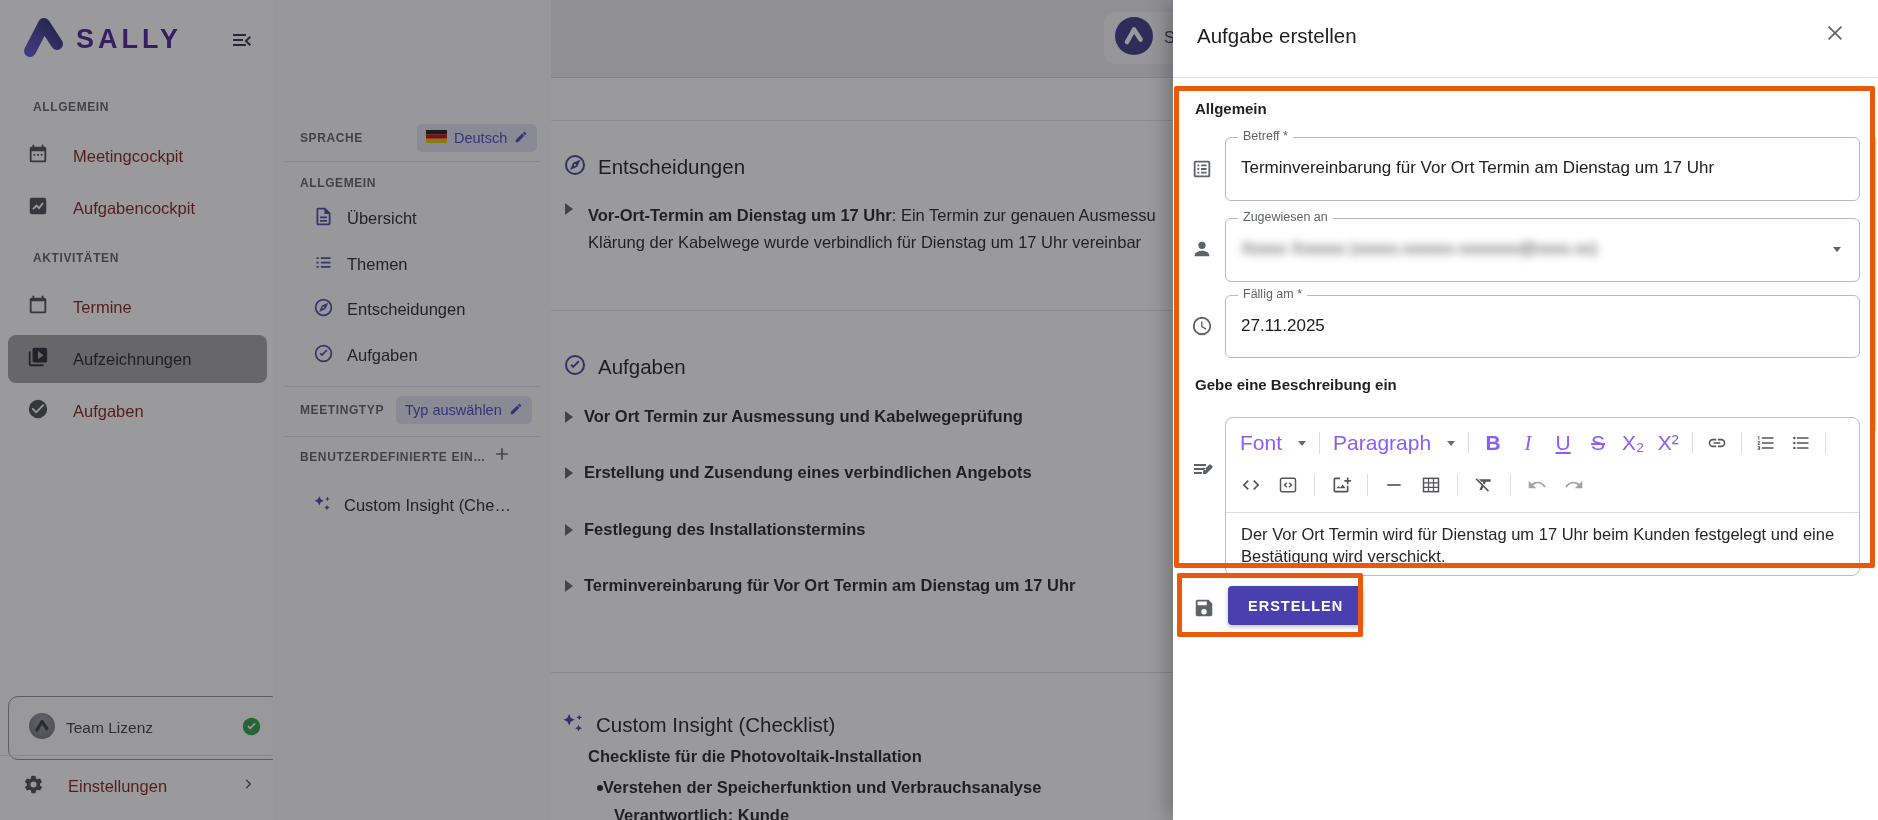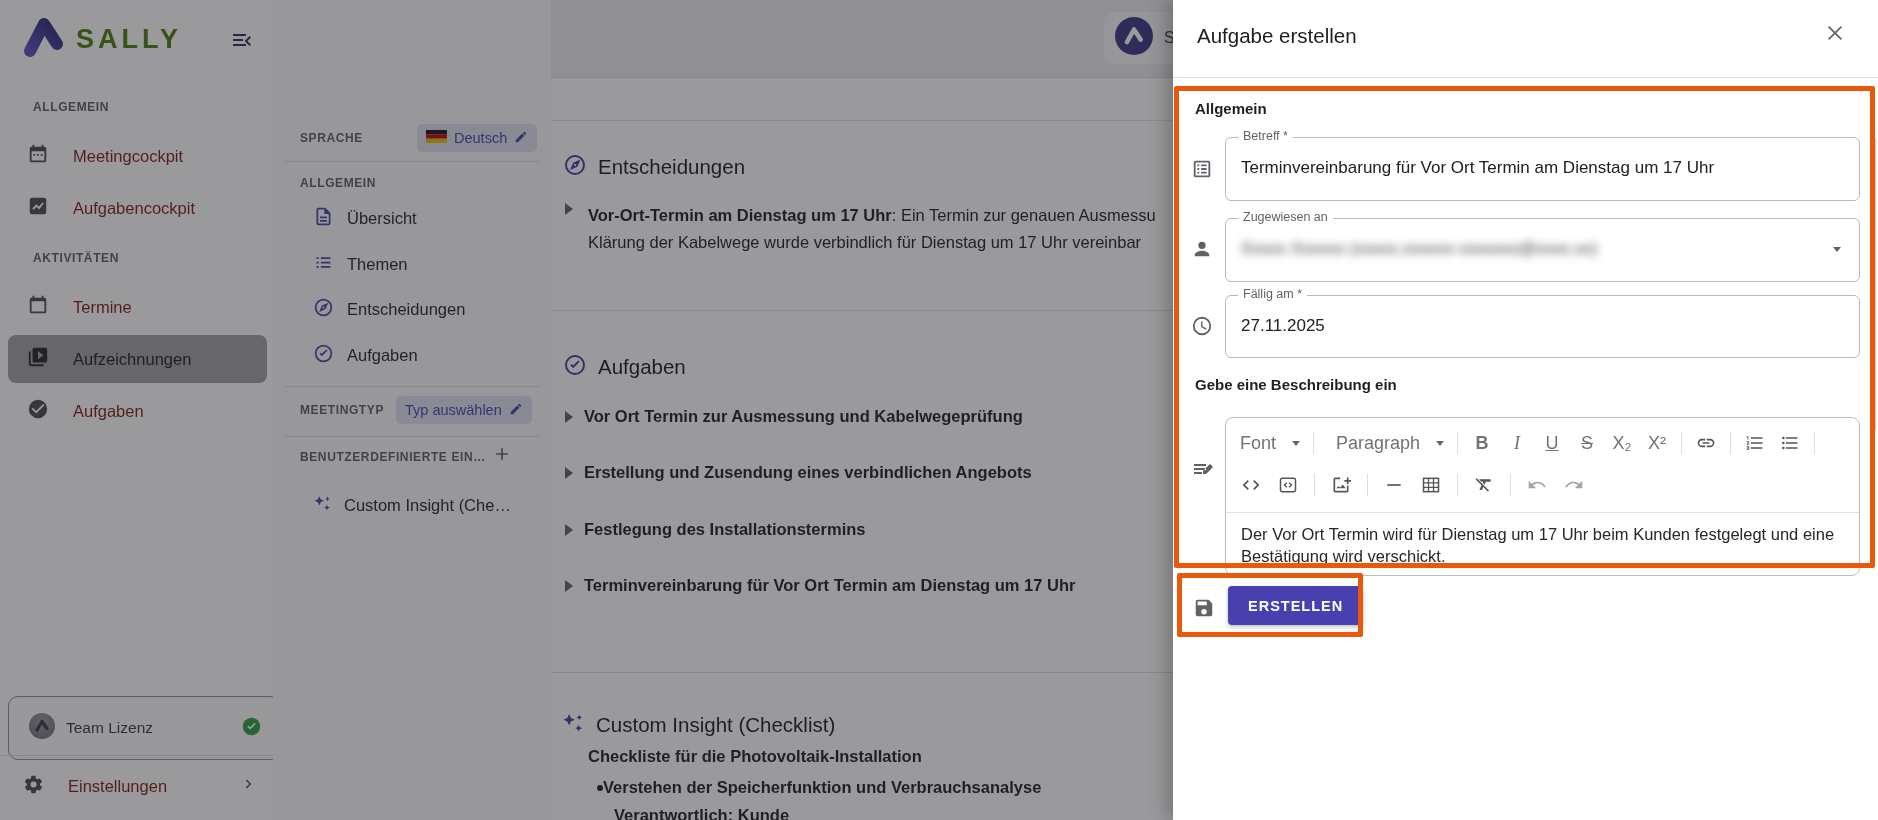--- a/index.html
+++ b/index.html
@@ -2,21 +2,21 @@
 <html><head>
 <meta charset="utf-8">
 <style>
   html,body{margin:0;padding:0;background:#222;}
   #app{position:relative;width:1878px;height:820px;background:#fff;overflow:hidden;
        font-family:"Liberation Sans",sans-serif;-webkit-font-smoothing:antialiased;}
   .abs{position:absolute;}
   .flex{display:flex;align-items:center;}
   
   #sidebar{left:0;top:0;width:273px;height:820px;background:#fff;border-right:1px solid #e1e1e5;}
-  .logo-text{font-size:27px;font-weight:700;color:#4d7c0f;letter-spacing:4px;}
+  .logo-text{font-size:27px;font-weight:700;color:#4c1d95;letter-spacing:4px;}
   .navlabel{font-size:12px;font-weight:700;color:#5e5e68;letter-spacing:.6px;}
   .srow{height:34px;gap:24px;}
   .sitem{font-size:16.5px;color:#7f1d1d;font-weight:500;}
   .sel-bg{background:#a3a3a3;border-radius:8px;}
   .license-box{border:1.5px solid #8e8e96;border-radius:10px;background:#fdfdfd;}
   
   #mnav{left:273px;top:0;width:278px;height:820px;background:#fcfcfd;border-right:1px solid #e1e1e5;}
   .chip{background:#e2e2f2;border-radius:5px;height:28px;display:flex;align-items:center;gap:7px;
         padding:0 9px;font-size:14.5px;color:#4a44b5;font-weight:500;}
   .mitem{font-size:16.5px;color:#26262e;font-weight:500;}
@@ -27,21 +27,21 @@
   .sec-title{font-size:20.5px;font-weight:500;color:#1c1c24;}
   .arrow-r{width:0;height:0;border-left:8px solid #62626a;border-top:6px solid transparent;border-bottom:6px solid transparent;}
   .caret-d{width:0;height:0;border-top:5px solid #6a6a72;border-left:4.5px solid transparent;border-right:4.5px solid transparent;}
   .litem{font-size:16.5px;color:#1f1f26;}
   
   #overlay{left:0;top:0;width:1173px;height:820px;background:rgba(30,30,36,.45);z-index:50;}
   #drawer{left:1173px;top:0;width:705px;height:820px;background:#fff;z-index:60;box-shadow:-6px 0 18px rgba(0,0,0,.25);}
   .field{border:1px solid #b9b9bf;border-radius:6px;background:#fff;}
   .flabel{position:absolute;top:-9px;left:12px;background:#fff;padding:0 5px;font-size:12.5px;color:#5f6368;}
   .fvalue{font-size:17px;color:#202026;}
-  .tbtxt{font-size:18px;color:#737373;}
+  .tbtxt{font-size:21px;color:#8b5cf6;}
   .tbsep{width:1px;height:22px;background:#dedee2;}
   .tbtn{display:flex;align-items:center;justify-content:center;min-width:22px;height:26px;cursor:pointer;}
   .hl{border:5px solid #e8590c;z-index:80;pointer-events:none;}
   .blurred{filter:blur(4px);}
   .erst-btn{background:#4a3fae;color:#fff;border:none;border-radius:4px;height:39px;padding:0 20px;
             font-size:14.5px;font-weight:600;letter-spacing:1px;box-shadow:0 2px 4px rgba(0,0,0,.25);
             font-family:"Liberation Sans",sans-serif;cursor:pointer;}
 </style>
 </head>
 <body>
@@ -339,21 +339,21 @@
     </div>
 
     <div class="abs" style="left:52px;top:417px;width:633px;height:157px;border:1px solid #bdbdc2;border-radius:8px;background:#fff;">
       <div style="border-bottom:1px solid #dedee2;height:90px;padding:4px 14px 0;">
         <div class="flex" style="height:42px;gap:13px;">
           <span class="flex tbtn" style="gap:16px;">
             <span class="tbtxt">Font</span>
             <span class="caret-d"></span>
           </span>
           <span class="tbsep"></span>
-          <span class="flex tbtn" style="gap:16px;margin-left:9px;">
+          <span class="flex tbtn" style="gap:16px;">
             <span class="tbtxt">Paragraph</span>
             <span class="caret-d"></span>
           </span>
           <span class="tbsep"></span>
           <span class="tbtn tbtxt" style="font-weight:700;">B</span>
           <span class="tbtn tbtxt" style="font-style:italic;font-family:'Liberation Serif',serif;">I</span>
           <span class="tbtn tbtxt" style="text-decoration:underline;">U</span>
           <span class="tbtn tbtxt" style="text-decoration:line-through;">S</span>
           <span class="tbtn tbtxt">X₂</span>
           <span class="tbtn tbtxt">X²</span>

